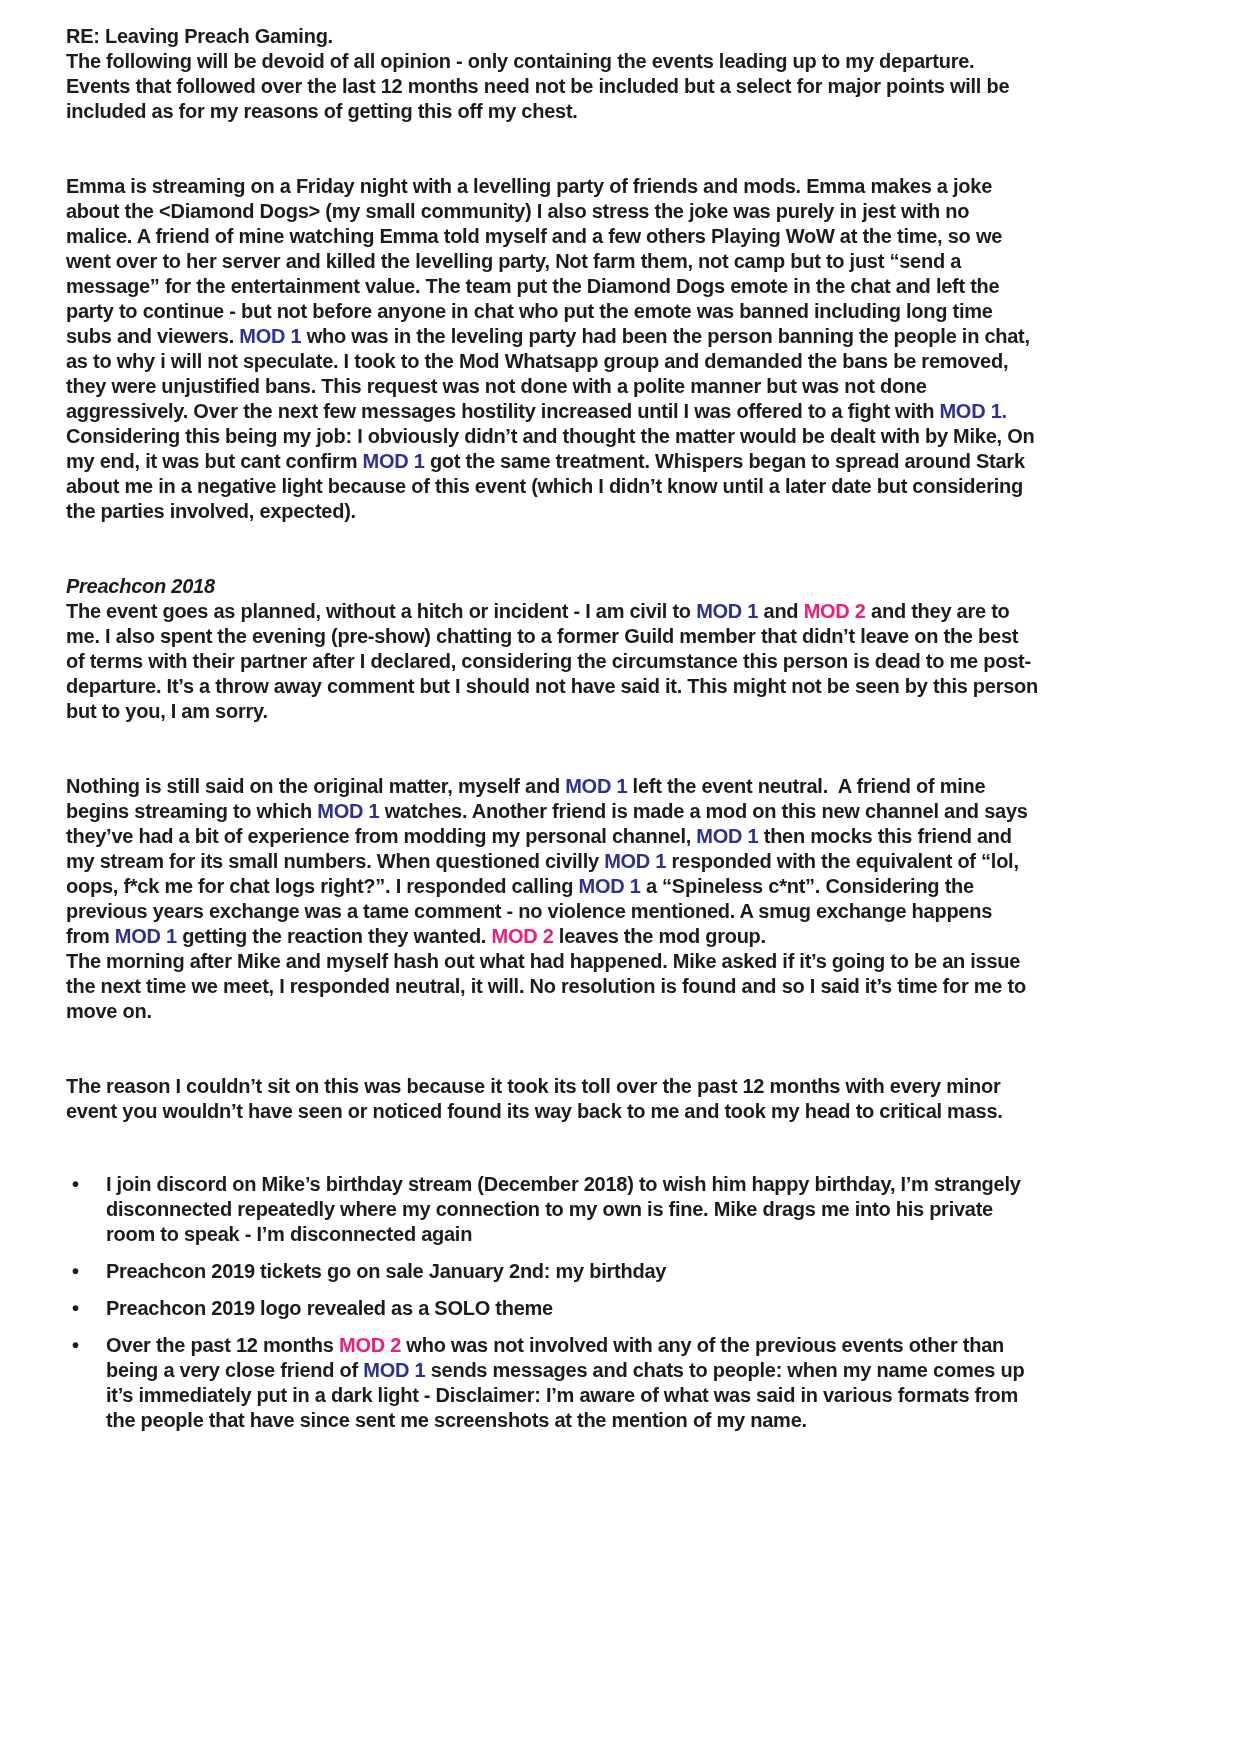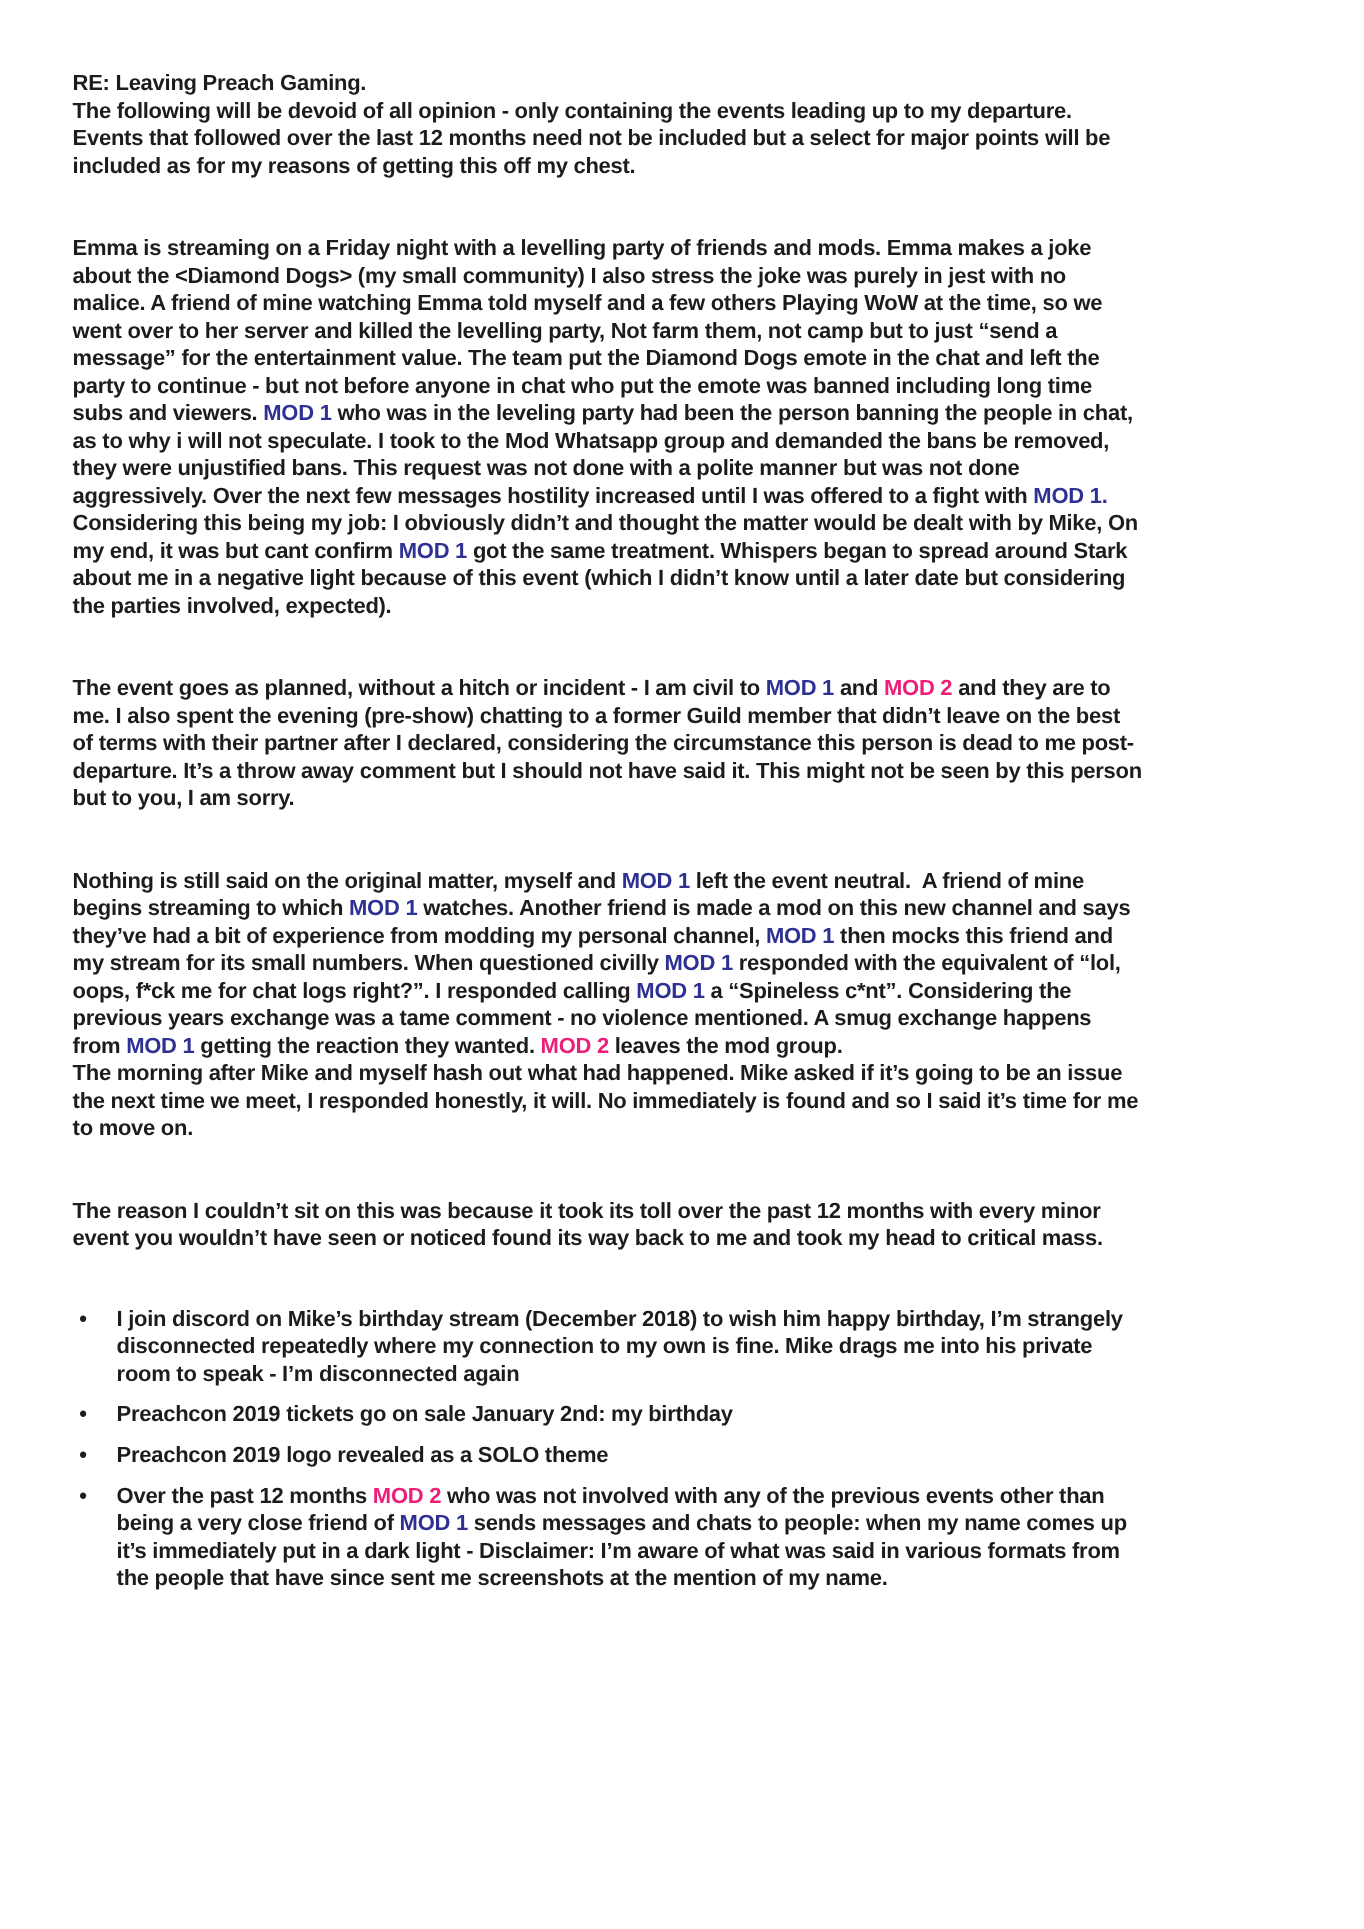--- a/index.html
+++ b/index.html
@@ -6,21 +6,21 @@
   body {
     width: 1240px;
     height: 1754px;
     background: #ffffff;
     overflow: hidden;
   }
   .page {
     box-sizing: border-box;
     width: 1240px;
     height: 1754px;
-    padding: 64px 200px 40px 66px;
+    padding: 24px 200px 40px 66px;
     font-family: "Liberation Sans", sans-serif;
     font-weight: bold;
     font-size: 20px;
     line-height: 25px;
     letter-spacing: -0.25px;
     color: var(--text, #1e1b1c);
   }
   .block { margin-top: 50px; }
   .block:first-child { margin-top: 0; }
   .heading {
@@ -48,25 +48,26 @@
 
 <div class="page">
     <div class="block">
       <div class="line"><span>RE: Leaving Preach Gaming.</span></div>
       <div class="line"><span>The following will be devoid of all opinion - only containing the events leading up to my departure. Events that followed over the last 12 months need not be included but a select for major points will be included as for my reasons of getting this off my chest.</span></div>
     </div>
     <div class="block">
       <div class="line"><span>Emma is streaming on a Friday night with a levelling party of friends and mods. Emma makes a joke about the &lt;Diamond Dogs&gt; (my small community) I also stress the joke was purely in jest with no malice. A friend of mine watching Emma told myself and a few others Playing WoW at the time, so we went over to her server and killed the levelling party, Not farm them, not camp but to just “send a message” for the entertainment value. The team put the Diamond Dogs emote in the chat and left the party to continue - but not before anyone in chat who put the emote was banned including long time subs and viewers. </span><span class="tok-mod1">MOD 1</span><span> who was in the leveling party had been the person banning the people in chat, as to why i will not speculate. I took to the Mod Whatsapp group and demanded the bans be removed, they were unjustified bans. This request was not done with a polite manner but was not done aggressively. Over the next few messages hostility increased until I was offered to a fight with </span><span class="tok-mod1">MOD 1.</span><span> Considering this being my job: I obviously didn’t and thought the matter would be dealt with by Mike, On my end, it was but cant confirm </span><span class="tok-mod1">MOD 1</span><span> got the same treatment. Whispers began to spread around Stark about me in a negative light because of this event (which I didn’t know until a later date but considering the parties involved, expected).</span></div>
     </div>
     <div class="block">
+      <div class="heading">Preachcon 2018</div>
       <div class="line"><span>The event goes as planned, without a hitch or incident - I am civil to </span><span class="tok-mod1">MOD 1</span><span> and </span><span class="tok-mod2">MOD 2</span><span> and they are to me. I also spent the evening (pre-show) chatting to a former Guild member that didn’t leave on the best of terms with their partner after I declared, considering the circumstance this person is dead to me post-departure. It’s a throw away comment but I should not have said it. This might not be seen by this person but to you, I am sorry.</span></div>
     </div>
     <div class="block">
       <div class="line"><span>Nothing is still said on the original matter, myself and </span><span class="tok-mod1">MOD 1</span><span> left the event neutral.  A friend of mine begins streaming to which </span><span class="tok-mod1">MOD 1</span><span> watches. Another friend is made a mod on this new channel and says they’ve had a bit of experience from modding my personal channel, </span><span class="tok-mod1">MOD 1</span><span> then mocks this friend and my stream for its small numbers. When questioned civilly </span><span class="tok-mod1">MOD 1</span><span> responded with the equivalent of “lol, oops, f*ck me for chat logs right?”. I responded calling </span><span class="tok-mod1">MOD 1</span><span> a “Spineless c*nt”. Considering the previous years exchange was a tame comment - no violence mentioned. A smug exchange happens from </span><span class="tok-mod1">MOD 1</span><span> getting the reaction they wanted. </span><span class="tok-mod2">MOD 2</span><span> leaves the mod group.</span></div>
-      <div class="line"><span>The morning after Mike and myself hash out what had happened. Mike asked if it’s going to be an issue the next time we meet, I responded honestly, it will. No immediately is found and so I said it’s time for me to move on.</span></div>
+      <div class="line"><span>The morning after Mike and myself hash out what had happened. Mike asked if it’s going to be an issue the next time we meet, I responded neutral, it will. No resolution is found and so I said it’s time for me to move on.</span></div>
     </div>
     <div class="block">
       <div class="line"><span>The reason I couldn’t sit on this was because it took its toll over the past 12 months with every minor event you wouldn’t have seen or noticed found its way back to me and took my head to critical mass.</span></div>
     </div>
     <div class="block has-bullets">
       <div class="bullet-item">
         <span class="bullet-marker">•</span>
         <span class="bullet-text"><span>I join discord on Mike’s birthday stream (December 2018) to wish him happy birthday, I’m strangely disconnected repeatedly where my connection to my own is fine. Mike drags me into his private room to speak - I’m disconnected again</span></span>
       </div>
       <div class="bullet-item">

